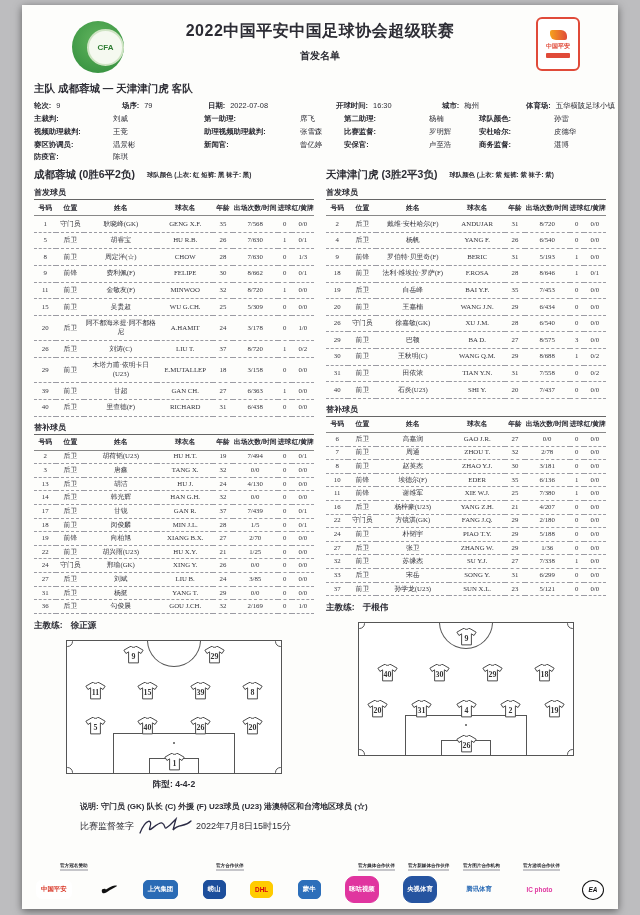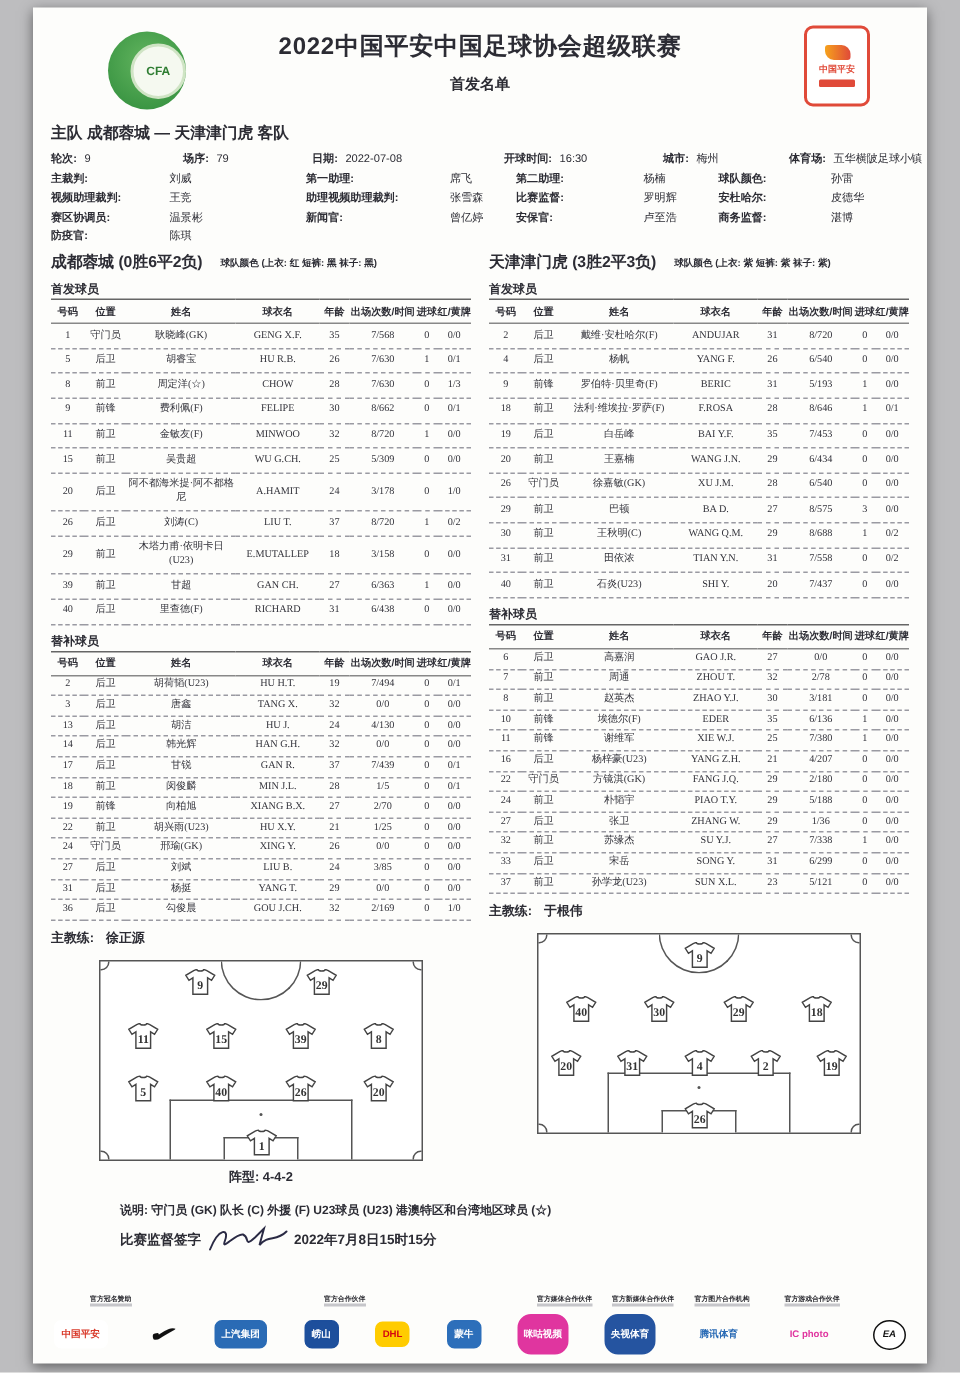--- a/index.html
+++ b/index.html
@@ -72,21 +72,21 @@
   .spot{position:absolute;bottom:29px;left:50%;transform:translateX(-50%);width:2px;height:2px;background:#555;border-radius:50%}
   .cnr{position:absolute;width:9px;height:9px;border:1px solid #555;border-radius:50%}
   .cnr.tl{top:-5px;left:-5px}.cnr.tr{top:-5px;right:-5px}.cnr.bl{bottom:-5px;left:-5px}.cnr.br{bottom:-5px;right:-5px}
   .fplayers{position:absolute;inset:0;display:flex;flex-direction:column;justify-content:space-between;
             padding:5px 0 2px;box-sizing:border-box}
   .frow{display:flex;justify-content:space-between;align-items:center}
   .jersey{display:inline-flex}
   .fcaption{text-align:center;font-size:8.6px;font-weight:bold;margin-top:5px}
 
   .legend{font-size:8px;font-weight:bold;margin-top:10px;padding-left:46px}
-  .sig{display:flex;align-items:center;gap:2px;font-size:9px;font-weight:bold;margin-top:4px;padding-left:46px}
+  .sig{display:flex;align-items:center;gap:2px;font-size:9px;font-weight:normal;margin-top:4px;padding-left:46px}
 
   
   .footer{position:absolute;left:0;right:0;bottom:6px;padding:0 14px}
   .cats{position:relative;height:11px}
   .cat{position:absolute;font-size:4.6px;font-weight:bold;color:#2a2a30;white-space:nowrap}
   .cat::after{content:"";display:block;height:2px;background:#c6c6ca;margin-top:1px}
   .logos{display:flex;align-items:center;gap:7px;margin-top:2px;justify-content:space-between}
   .logo{display:inline-flex;align-items:center;justify-content:center;font-size:6.4px;font-weight:bold;
         border-radius:5px;padding:4px 4px;white-space:nowrap;min-width:22px;box-sizing:border-box}
 </style>

